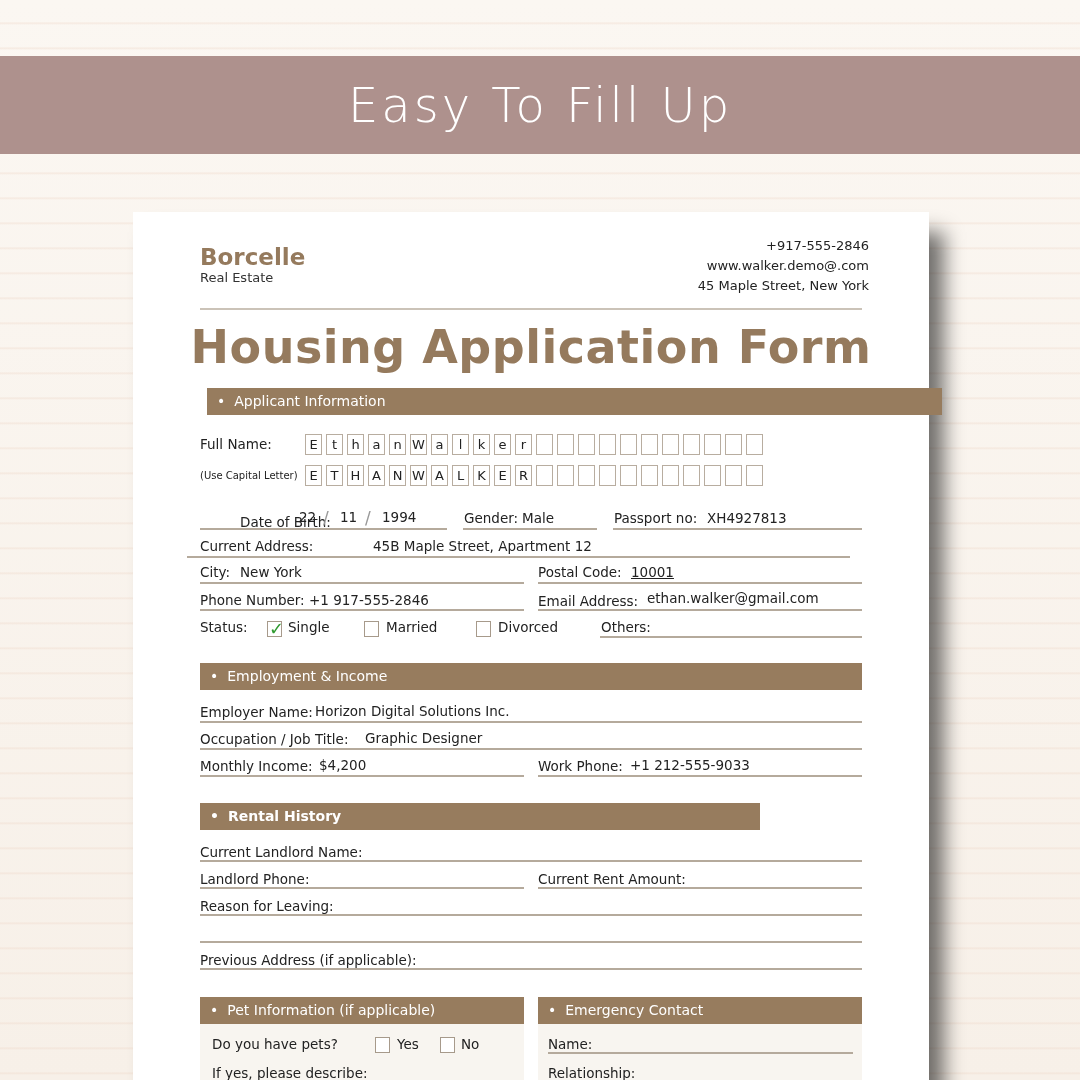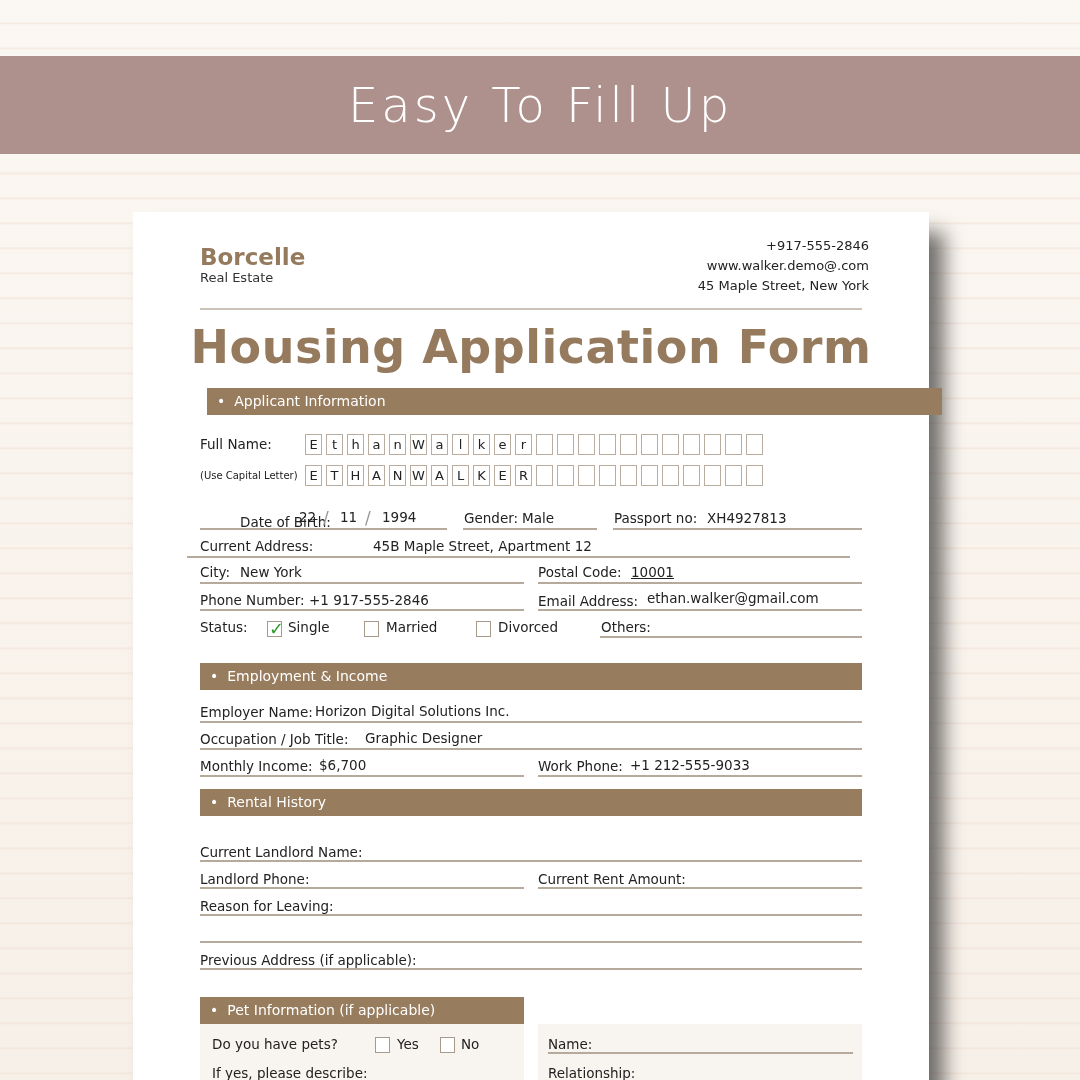--- a/index.html
+++ b/index.html
@@ -190,28 +190,28 @@
 
   <span class="lbl" style="left:67px; top:492px;">Employer Name:</span>
   <span class="lbl" style="left:182px; top:491px;">Horizon Digital Solutions Inc.</span>
   <div class="uline" style="left:67px; top:509px; width:662px;"></div>
 
   <span class="lbl" style="left:67px; top:519px;">Occupation / Job Title:</span>
   <span class="lbl" style="left:232px; top:518px;">Graphic Designer</span>
   <div class="uline" style="left:67px; top:536px; width:662px;"></div>
 
   <span class="lbl" style="left:67px; top:546px;">Monthly Income:</span>
-  <span class="lbl" style="left:186px; top:545px;">$6,700</span>
+  <span class="lbl" style="left:186px; top:545px;">$4,200</span>
   <div class="uline" style="left:67px; top:563px; width:324px;"></div>
 
   <span class="lbl" style="left:405px; top:546px;">Work Phone:</span>
   <span class="lbl" style="left:497px; top:545px;">+1 212-555-9033</span>
   <div class="uline" style="left:405px; top:563px; width:324px;"></div>
 
-  <div class="section" style="left:67px; top:577px; width:662px;">
+  <div class="section" style="left:67px; top:591px; width:560px;font-weight:bold;">
     <span class="dot">•</span><span>Rental History</span>
   </div>
 
   <span class="lbl" style="left:67px; top:632px;">Current Landlord Name:</span>
   <div class="uline" style="left:67px; top:648px; width:662px;"></div>
 
   <span class="lbl" style="left:67px; top:659px;">Landlord Phone:</span>
   <div class="uline" style="left:67px; top:675px; width:324px;"></div>
 
   <span class="lbl" style="left:405px; top:659px;">Current Rent Amount:</span>
@@ -228,17 +228,20 @@
     <span class="dot">•</span><span>Pet Information (if applicable)</span>
   </div>
   <div class="panel" style="left:67px; top:812px; width:324px; height:88px;"></div>
   <span class="lbl" style="left:79px; top:824px;">Do you have pets?</span>
   <div class="chk" style="left:242px; top:825px;"></div>
   <span class="lbl" style="left:264px; top:824px;">Yes</span>
   <div class="chk" style="left:307px; top:825px;"></div>
   <span class="lbl" style="left:328px; top:824px;">No</span>
   <span class="lbl" style="left:79px; top:853px;">If yes, please describe:</span>
 
+  <div class="section" style="left:405px; top:785px; width:324px;">
+    <span class="dot">•</span><span>Emergency Contact</span>
+  </div>
   <div class="panel" style="left:405px; top:812px; width:324px; height:88px;"></div>
   <span class="lbl" style="left:415px; top:824px;">Name:</span>
   <div class="uline" style="left:415px; top:840px; width:305px;"></div>
   <span class="lbl" style="left:415px; top:853px;">Relationship:</span>
 </div>
 
 </body></html>

